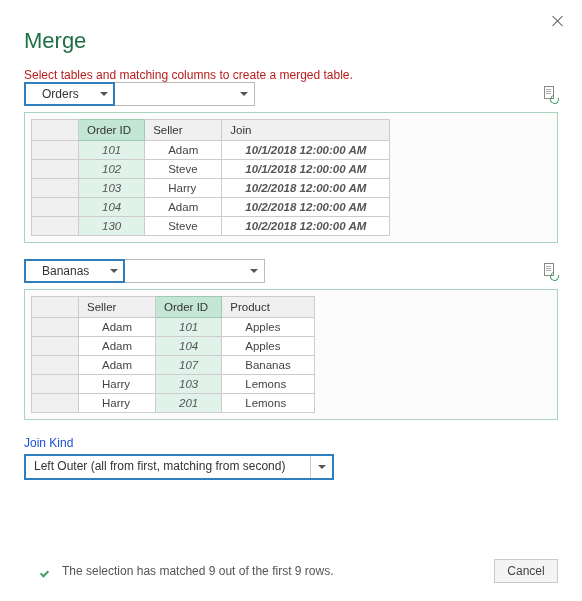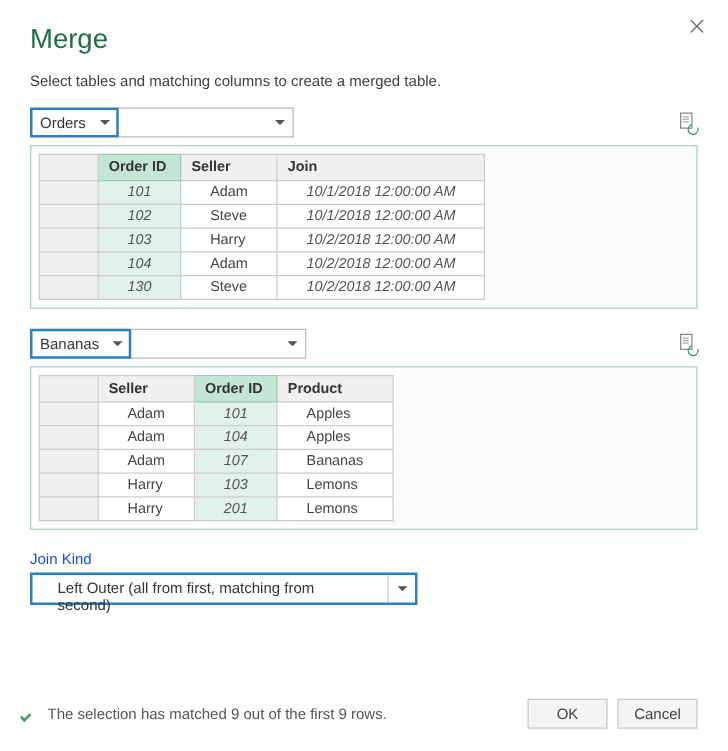--- a/index.html
+++ b/index.html
@@ -22,35 +22,35 @@
   .close-icon::before, .close-icon::after {
     content: ""; position: absolute; left: 5px; top: 0;
     width: 1px; height: 14px; background: #666;
   }
   .close-icon::before { transform: rotate(45deg); }
   .close-icon::after { transform: rotate(-45deg); }
   h1 {
     font-size: 22px;
     font-weight: 400;
     color: #1d7044;
-    margin-top: 0;
+    margin-top: 10px;
     margin-bottom: 14px;
   }
-  .instruction { font-size: 12px; color: #404040; margin-bottom: 14px; }
+  .instruction { font-size: 12px; color: #b91c1c; }
   .table-block { margin-bottom: 16px; }
   .picker-row { display: flex; align-items: center; margin-bottom: 6px; }
   .combo {
     display: inline-flex; align-items: center;
     height: 24px; background: #fff;
     cursor: pointer;
   }
   .combo.selected {
     border: 2px solid #2f7fbf;
   }
-  .combo .txt { padding: 0 6px; min-width: 48px; color: #333; font-size: 12px; }
+  .combo .txt { padding: 0 16px; min-width: 48px; color: #333; font-size: 12px; }
   .combo .arrow-cell {
     width: 18px; height: 100%;
     display: flex; align-items: center; justify-content: center;
   }
   .combo .caret {
     width: 0; height: 0;
     border-left: 4px solid transparent;
     border-right: 4px solid transparent;
     border-top: 4px solid #555;
   }
@@ -99,21 +99,21 @@
   }
   table.data {
     border-collapse: collapse;
     font-size: 11.5px;
   }
   table.data th {
     background: #f0f0f0;
     border: 1px solid #ccc;
     padding: 4px 8px;
     text-align: left;
-    font-weight: 700;
+    font-weight: 400;
     color: #333;
   }
   table.data th.sel {
     background: #c4e6d4;
     border: 1px solid #9cc9b0;
   }
   table.data td {
     border: 1px solid #ccc;
     padding: 3px 23px;
     color: #444;
@@ -127,42 +127,43 @@
     text-align: right;
     font-style: italic;
     color: #555;
   }
   table.data td.sel {
     background: #e0f2e9;
   }
   table.data td.date {
     font-style: italic;
     color: #555;
+    font-weight: bold;
   }
 
   .field-label { font-size: 12px; color: #1d4ed8; margin-top: 6px; margin-bottom: 4px; }
   .join-combo {
     display: inline-flex; align-items: stretch;
     border: 2px solid #2f7fbf;
     height: 26px; width: 310px;
   }
-  .join-combo .jt { flex: 1; padding: 3px 20px; color: #333; font-size: 12px; }
+  .join-combo .jt { flex: 1; padding: 3px 8px; color: #333; font-size: 12px; }
   .join-combo .jbtn {
     width: 22px; border-left: 1px solid #ccc;
     display: flex; align-items: center; justify-content: center;
   }
   .join-combo .caret {
     width: 0; height: 0;
     border-left: 4px solid transparent;
     border-right: 4px solid transparent;
     border-top: 4px solid #555;
   }
 
   .footer {
-    position: absolute; left: 16px; right: 24px; bottom: 18px;
+    position: absolute; left: 40px; right: 24px; bottom: 18px;
     display: flex; align-items: center;
   }
   .check {
     width: 14px; height: 14px; margin-right: 8px;
     position: relative;
   }
   .check::after {
     content: ""; position: absolute;
     left: 2px; top: 5px;
     width: 3px; height: 6px;
@@ -329,19 +330,18 @@
   <div class="jbtn">
       <span class="caret"></span>
     </div>
 </div>
 
 
 <div class="footer">
   <div class="check"></div>
   <div class="match-text">The selection has matched 9 out of the first 9 rows.</div>
   <div class="btns">
-    <button class="btn">OK</button>
     <button class="btn">Cancel</button>
   </div>
 </div>
 
 
 
 
 </body></html>

